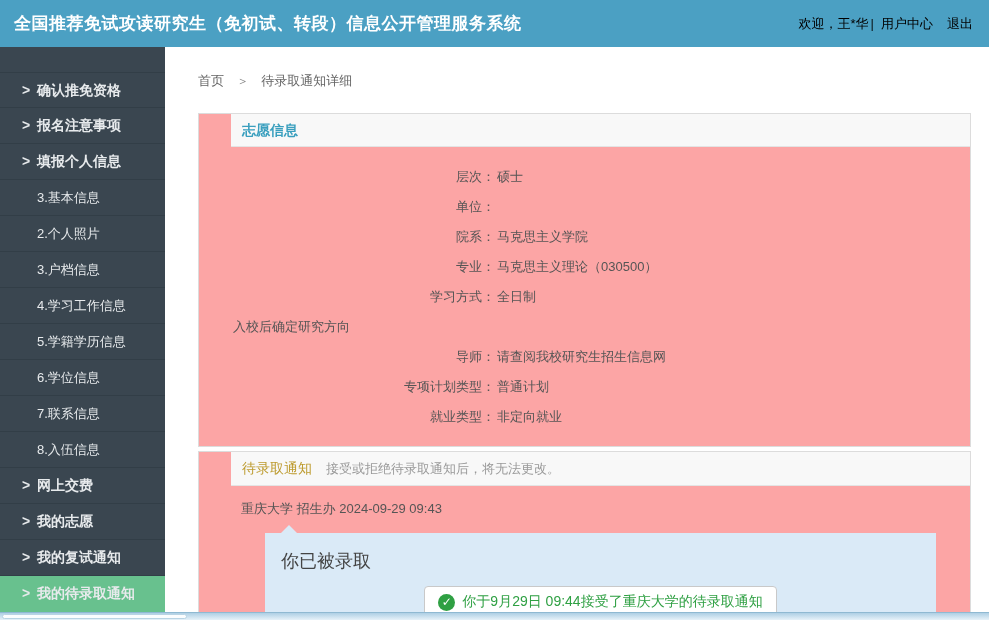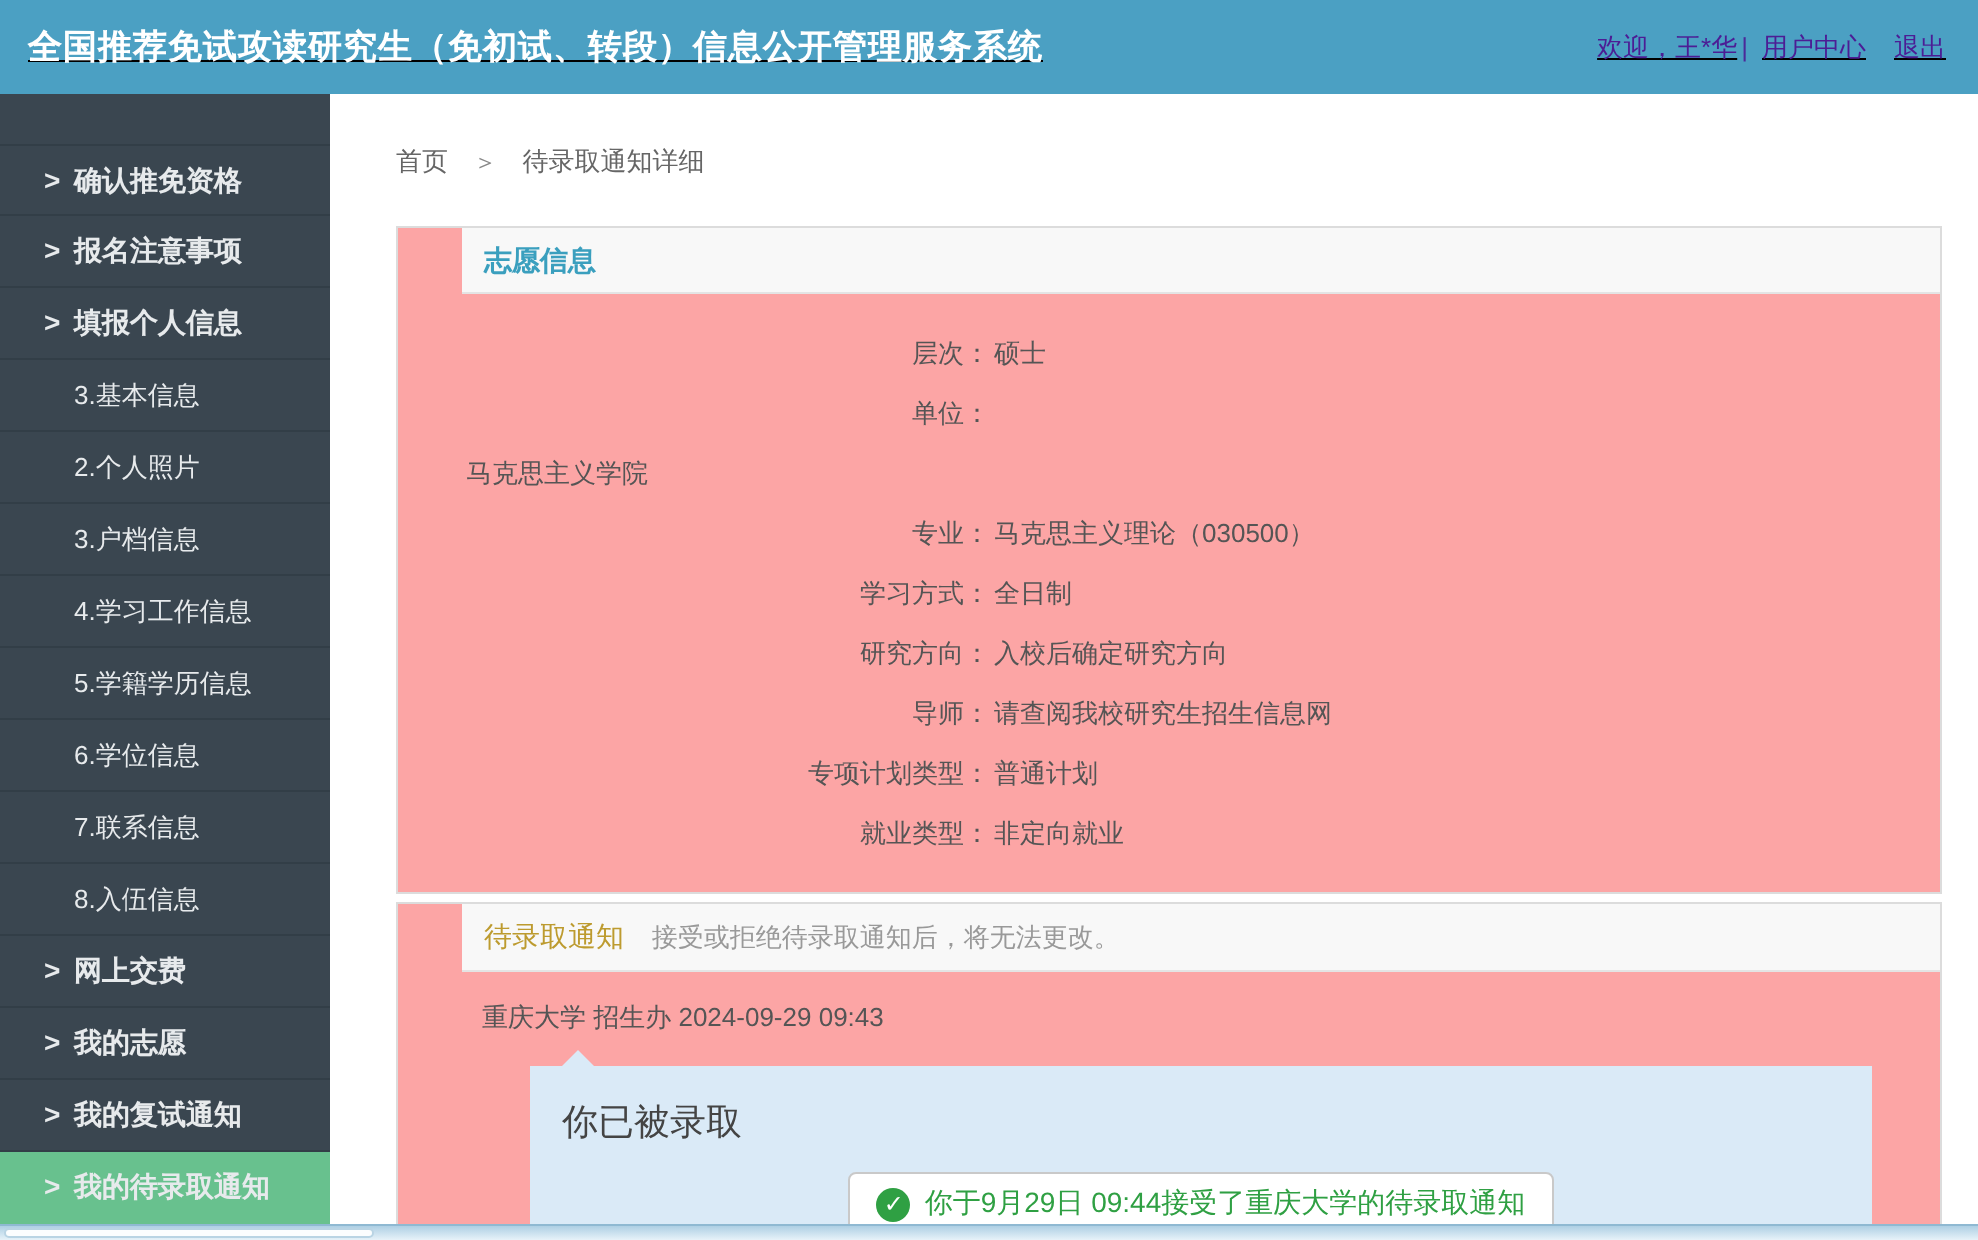--- a/index.html
+++ b/index.html
@@ -6,28 +6,28 @@
   html, body { margin: 0; padding: 0; }
   body {
     width: 989px; height: 620px;
     position: relative; overflow: hidden;
     font-family: "Liberation Sans", "DejaVu Sans", sans-serif;
     background: #ffffff;
   }
   
   .header {
     position: absolute; top: 0; left: 0; right: 0; height: 47px;
-    background: #4ba0c3; display: flex; align-items: center; text-decoration: underline;
+    background: #4ba0c3; display: flex; align-items: center;
   }
   .header-title {
     color: #fff; font-size: 17px; font-weight: bold;
     margin-left: 14px; flex: 1; letter-spacing: 0.5px; white-space: nowrap;
   }
   .header-user {
-    color: #4c1d95; font-size: 13px; margin-right: 16px;
+    color: #000000; font-size: 13px; margin-right: 16px;
     display: flex; align-items: center; white-space: nowrap;
   }
   .header-user .hlink { cursor: pointer; }
   .header-user .sep { margin: 0 7px 0 2px; opacity: 0.9; }
   .header-user .gap { margin-left: 14px; }
   
   .sidebar {
     position: absolute; top: 47px; left: 0; width: 165px; bottom: 8px;
     background: #3a4650; padding-top: 25px;
   }
@@ -184,32 +184,32 @@
     </div>
     <div class="fields">
       <div class="field-row">
         <span class="field-label">层次：</span>
         <span class="field-value">硕士</span>
       </div>
       <div class="field-row">
         <span class="field-label">单位：</span>
       </div>
       <div class="field-row">
+        <span class="field-label">院系：</span>
         <span class="field-value">马克思主义学院</span>
       </div>
       <div class="field-row">
         <span class="field-label">专业：</span>
         <span class="field-value">马克思主义理论（030500）</span>
       </div>
       <div class="field-row">
         <span class="field-label">学习方式：</span>
         <span class="field-value">全日制</span>
       </div>
       <div class="field-row">
-        <span class="field-label">研究方向：</span>
         <span class="field-value">入校后确定研究方向</span>
       </div>
       <div class="field-row">
         <span class="field-label">导师：</span>
         <span class="field-value">请查阅我校研究生招生信息网</span>
       </div>
       <div class="field-row">
         <span class="field-label">专项计划类型：</span>
         <span class="field-value">普通计划</span>
       </div>

